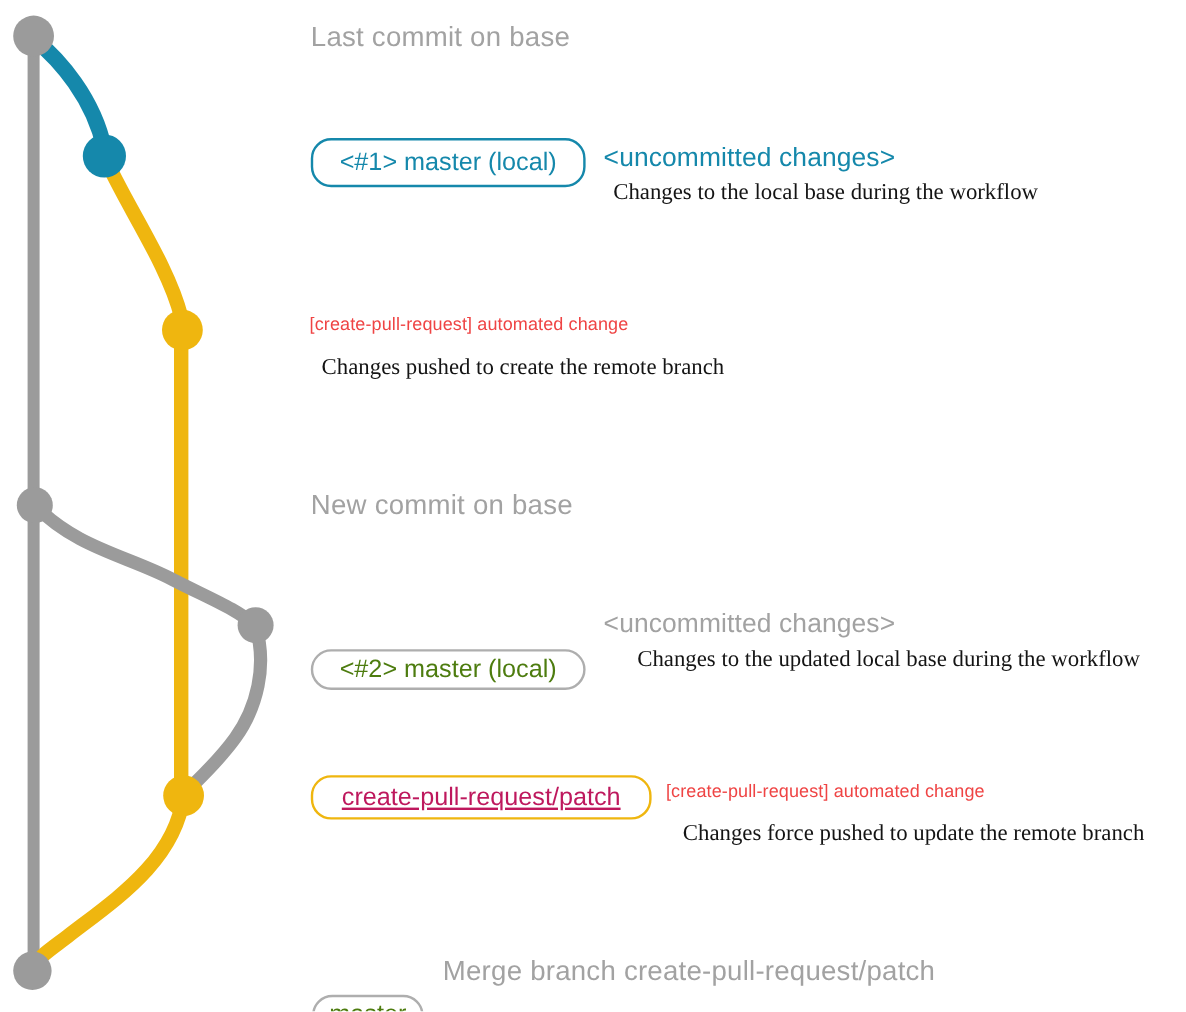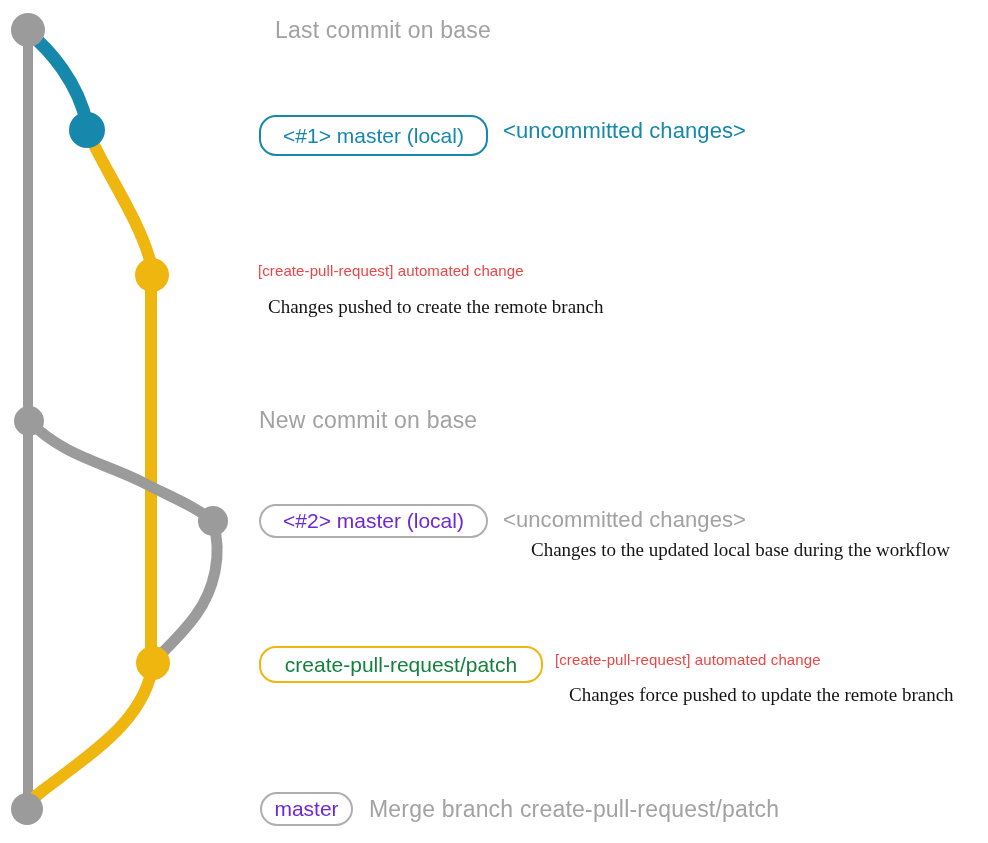--- a/index.html
+++ b/index.html
@@ -28,40 +28,40 @@
     display: flex;
     align-items: center;
     justify-content: center;
     border: 2px solid;
     border-radius: 17px;
     font-size: 21px;
     white-space: nowrap;
     background: #ffffff;
   }
   .badge.teal   { border-color: #1588ab; color: #1588ab; }
-  .badge.yellow { border-color: #efb60f; color: #15803d; }
-  .badge.gray   { border-color: #aeaeae; color: #6d28d9; }
+  .badge.yellow { border-color: #efb60f; color: #be185d; text-decoration: underline; }
+  .badge.gray   { border-color: #aeaeae; color: #4d7c0f; margin-top: 37px; }
   .note {
     font-size: 22px;
     letter-spacing: 0.1px;
   }
   .note.teal { color: #1588ab; }
   .note.gray { color: #a2a2a2; }
   .yellow-heading {
     font-size: 15px;
     color: #ef4444;
     letter-spacing: 0.1px;
   }
   .desc {
     font-family: "Liberation Serif", serif;
     font-size: 19px;
     color: #141414;
   }
   
-  #h-last      { left: 275px; top: 17px;  }
+  #h-last      { left: 259px; top: 17px;  }
   #badge-1     { left: 259px; top: 115px; width: 229px; height: 41px; }
   #note-1      { left: 503px; top: 118px; }
   #desc-1      { left: 511px; top: 150px; }
   #yh-1        { left: 258px; top: 262px; }
   #desc-2      { left: 268px; top: 296px; }
   #h-new       { left: 259px; top: 407px; }
   #badge-2     { left: 259px; top: 504px; width: 229px; height: 34px; }
   #note-2      { left: 503px; top: 507px; }
   #desc-3      { left: 511px; top: 539px; margin-left: 20px; }
   #badge-3     { left: 259px; top: 646px; width: 284px; height: 37px; }
@@ -90,20 +90,21 @@
       <circle cx="153" cy="663" r="17" fill="#efb60f"></circle>
       <circle cx="27" cy="809" r="16" fill="#9b9b9b"></circle>
     </svg>
 
   <div id="h-last" class="abs gray-heading">Last commit on base</div>
 
   <div id="badge-1" class="badge teal">
     <span>&lt;#1&gt; master (local)</span>
   </div>
   <div id="note-1" class="abs note teal">&lt;uncommitted changes&gt;</div>
+  <div id="desc-1" class="abs desc">Changes to the local base during the workflow</div>
 
   <div id="yh-1" class="abs yellow-heading">[create-pull-request] automated change</div>
   <div id="h-new" class="abs gray-heading">New commit on base</div>
 
   <div id="desc-2" class="abs desc">Changes pushed to create the remote branch</div>
 
   <div id="badge-2" class="badge gray">
     <span>&lt;#2&gt; master (local)</span>
   </div>
   <div id="note-2" class="abs note gray">&lt;uncommitted changes&gt;</div>

